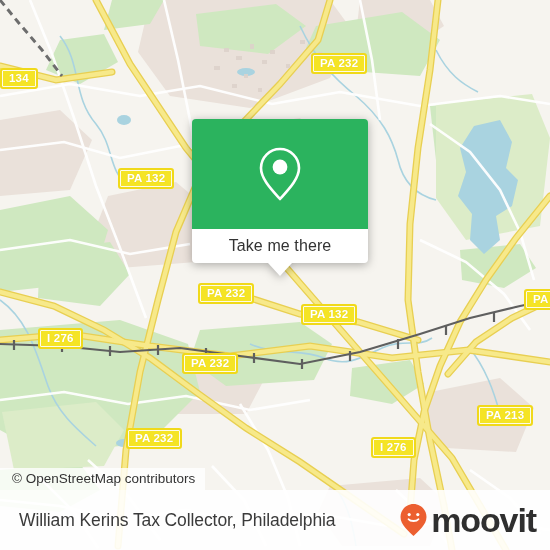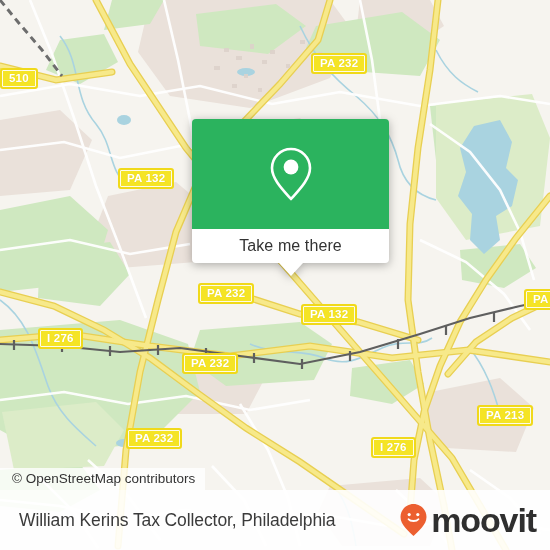--- a/index.html
+++ b/index.html
@@ -34,21 +34,21 @@
     line-height: 12px;
     white-space: nowrap;
     text-shadow: 0 0 1px rgba(200,180,0,.45);
     z-index: 20;
   }
 
   
   #popup {
     position: absolute;
     left: 192px; top: 119px;
-    width: 197px;
+    width: 176px;
     z-index: 60;
     filter: drop-shadow(0 2px 5px rgba(0,0,0,.30));
   }
   #popup-green {
     background: #2bb35e;
     height: 110px;
     border-radius: 4px 4px 0 0;
     display: flex; align-items: center; justify-content: center;
   }
   #popup-pin { width: 46px; height: 56px; display: block; }
@@ -256,21 +256,21 @@
             <rect x="286" y="64" width="4" height="4"></rect>
           <rect x="232" y="84" width="5" height="4"></rect>
             <rect x="258" y="88" width="4" height="4"></rect>
           <rect x="300" y="40" width="5" height="4"></rect>
             <rect x="318" y="52" width="4" height="4"></rect>
         </g>
       </g>
     </svg>
 
     <div id="shields">
-        <div class="shield" style="left: 0px; top: 68px;">510</div>
+        <div class="shield" style="left: 0px; top: 68px;">134</div>
         <div class="shield" style="left: 311px; top: 53px;">PA 232</div>
         <div class="shield" style="left: 118px; top: 168px;">PA 132</div>
         <div class="shield" style="left: 198px; top: 283px;">PA 232</div>
         <div class="shield" style="left: 301px; top: 304px;">PA 132</div>
         <div class="shield" style="left: 524px; top: 289px;">PA</div>
         <div class="shield" style="left: 38px; top: 328px;">I 276</div>
         <div class="shield" style="left: 182px; top: 353px;">PA 232</div>
         <div class="shield" style="left: 477px; top: 381px; margin-top: 24px;">PA 213</div>
         <div class="shield" style="left: 126px; top: 428px;">PA 232</div>
         <div class="shield" style="left: 371px; top: 437px;">I 276</div>

